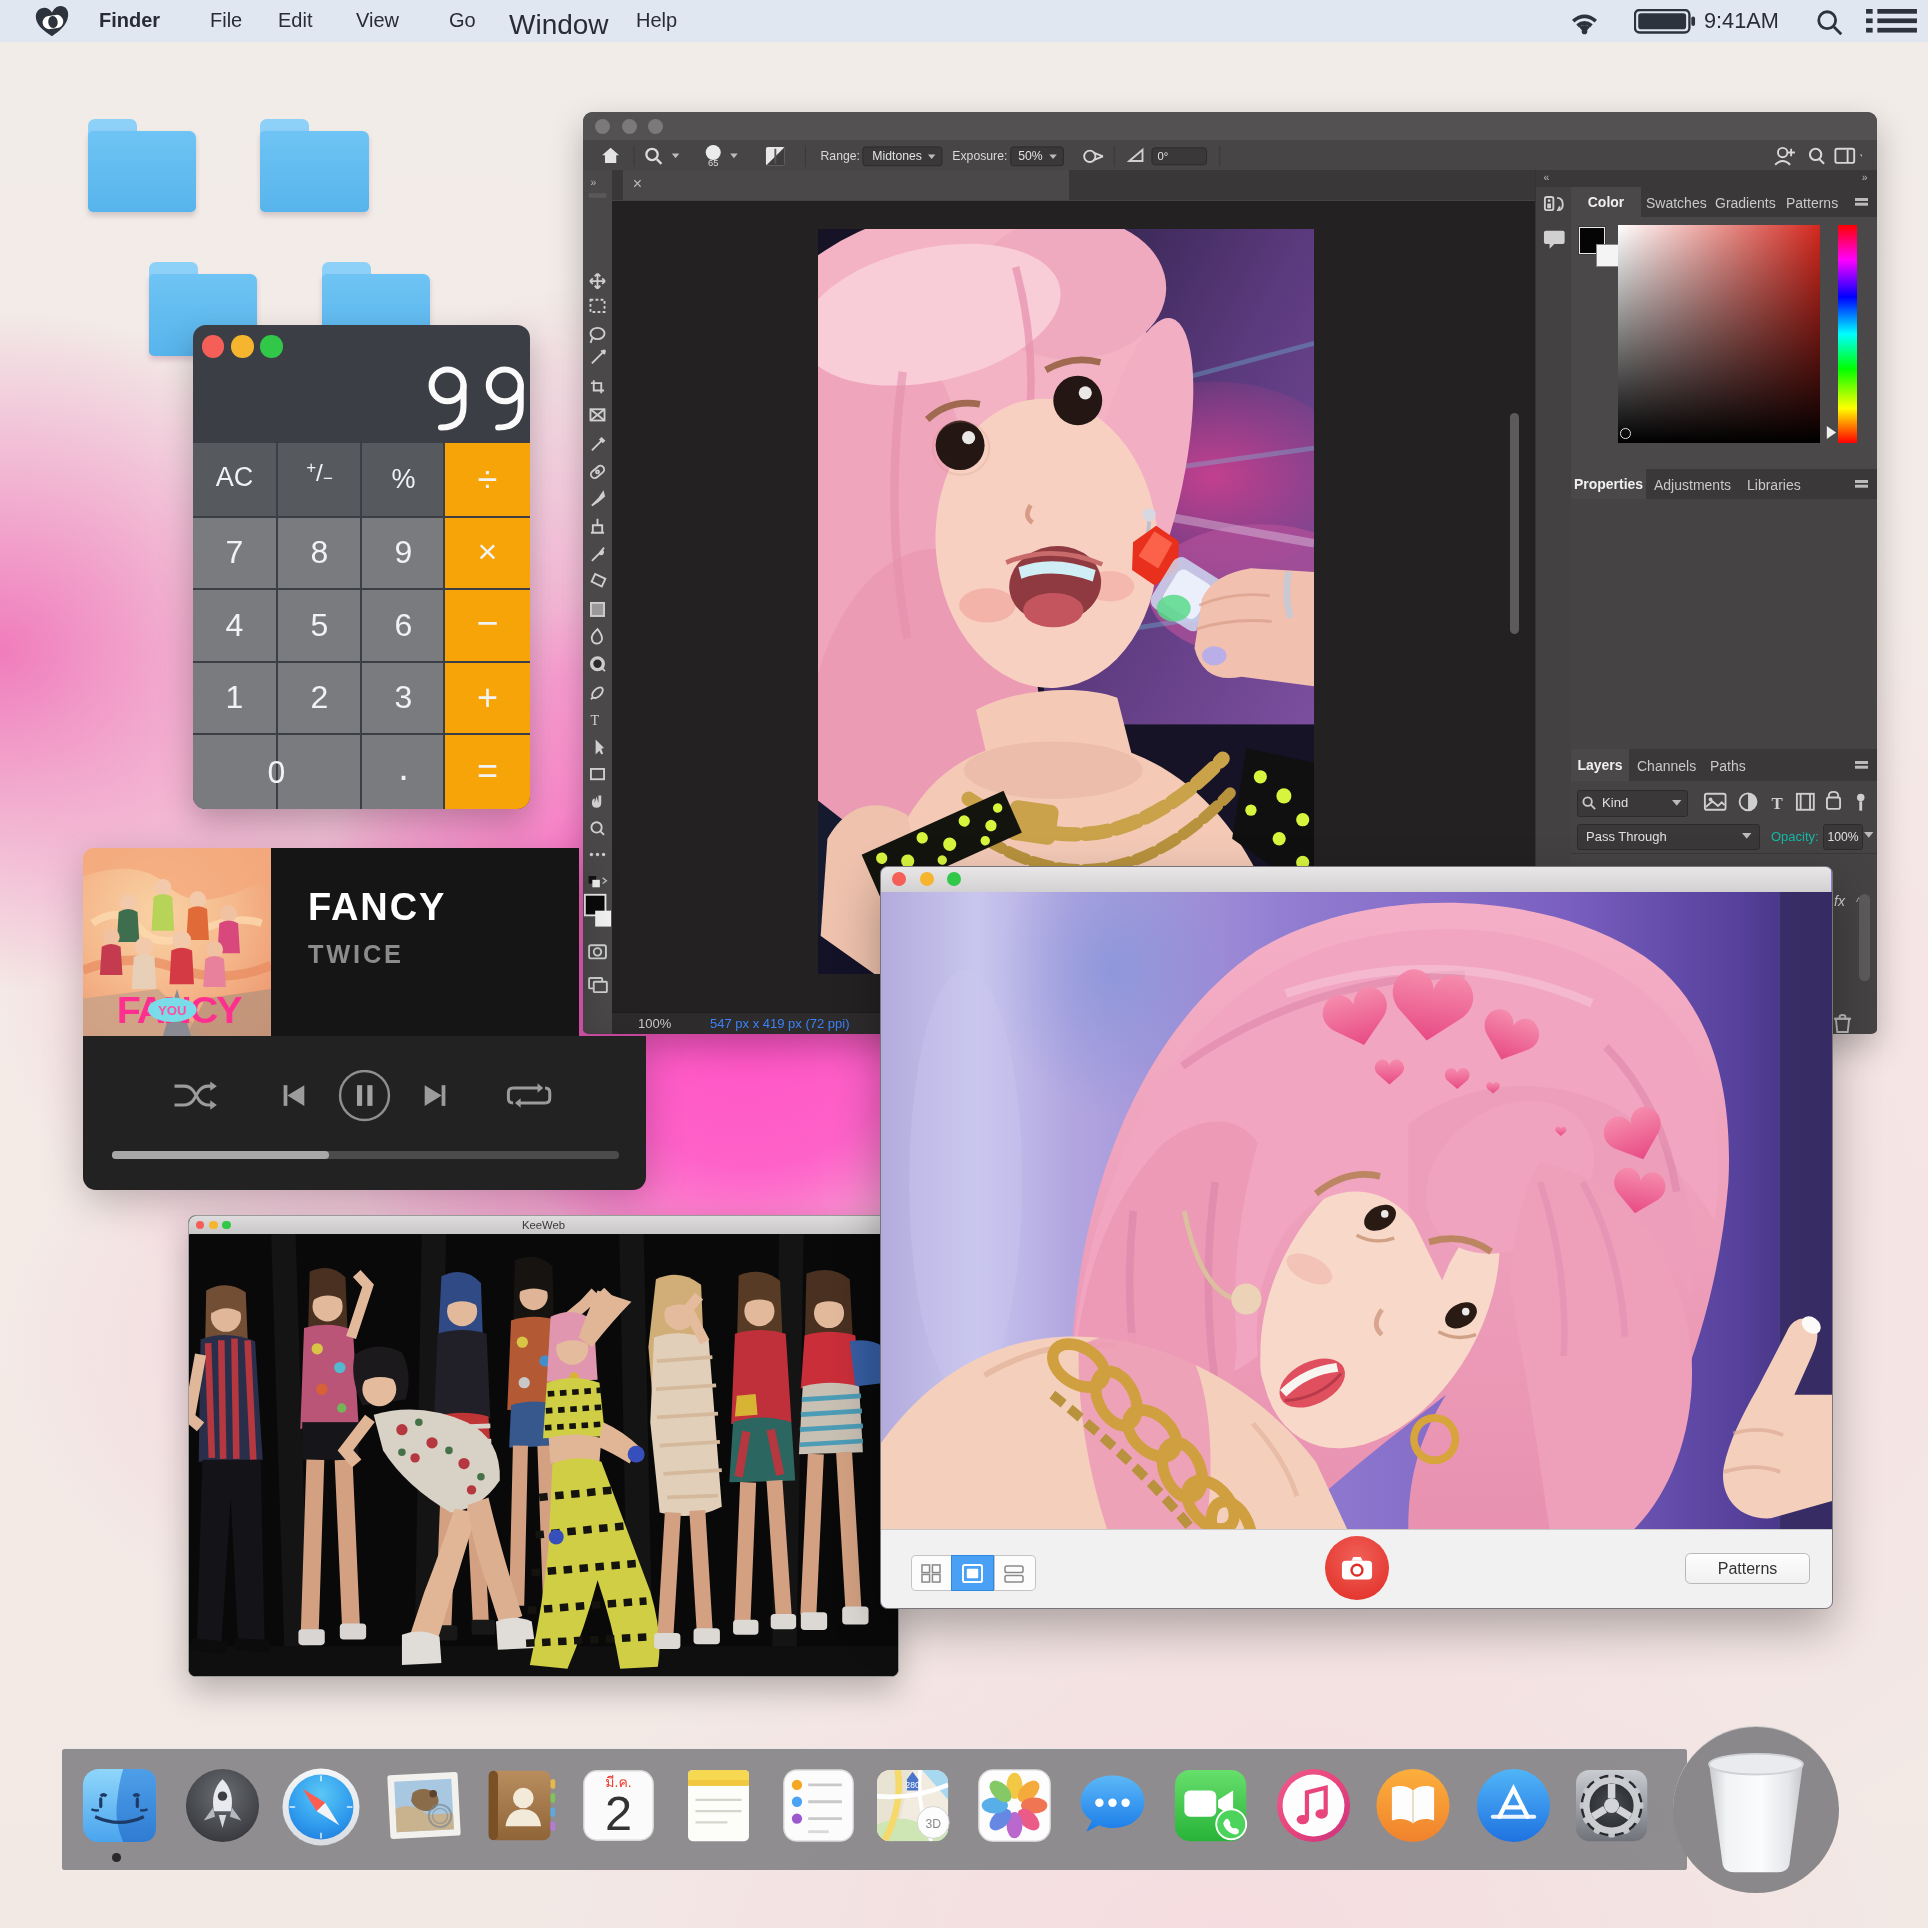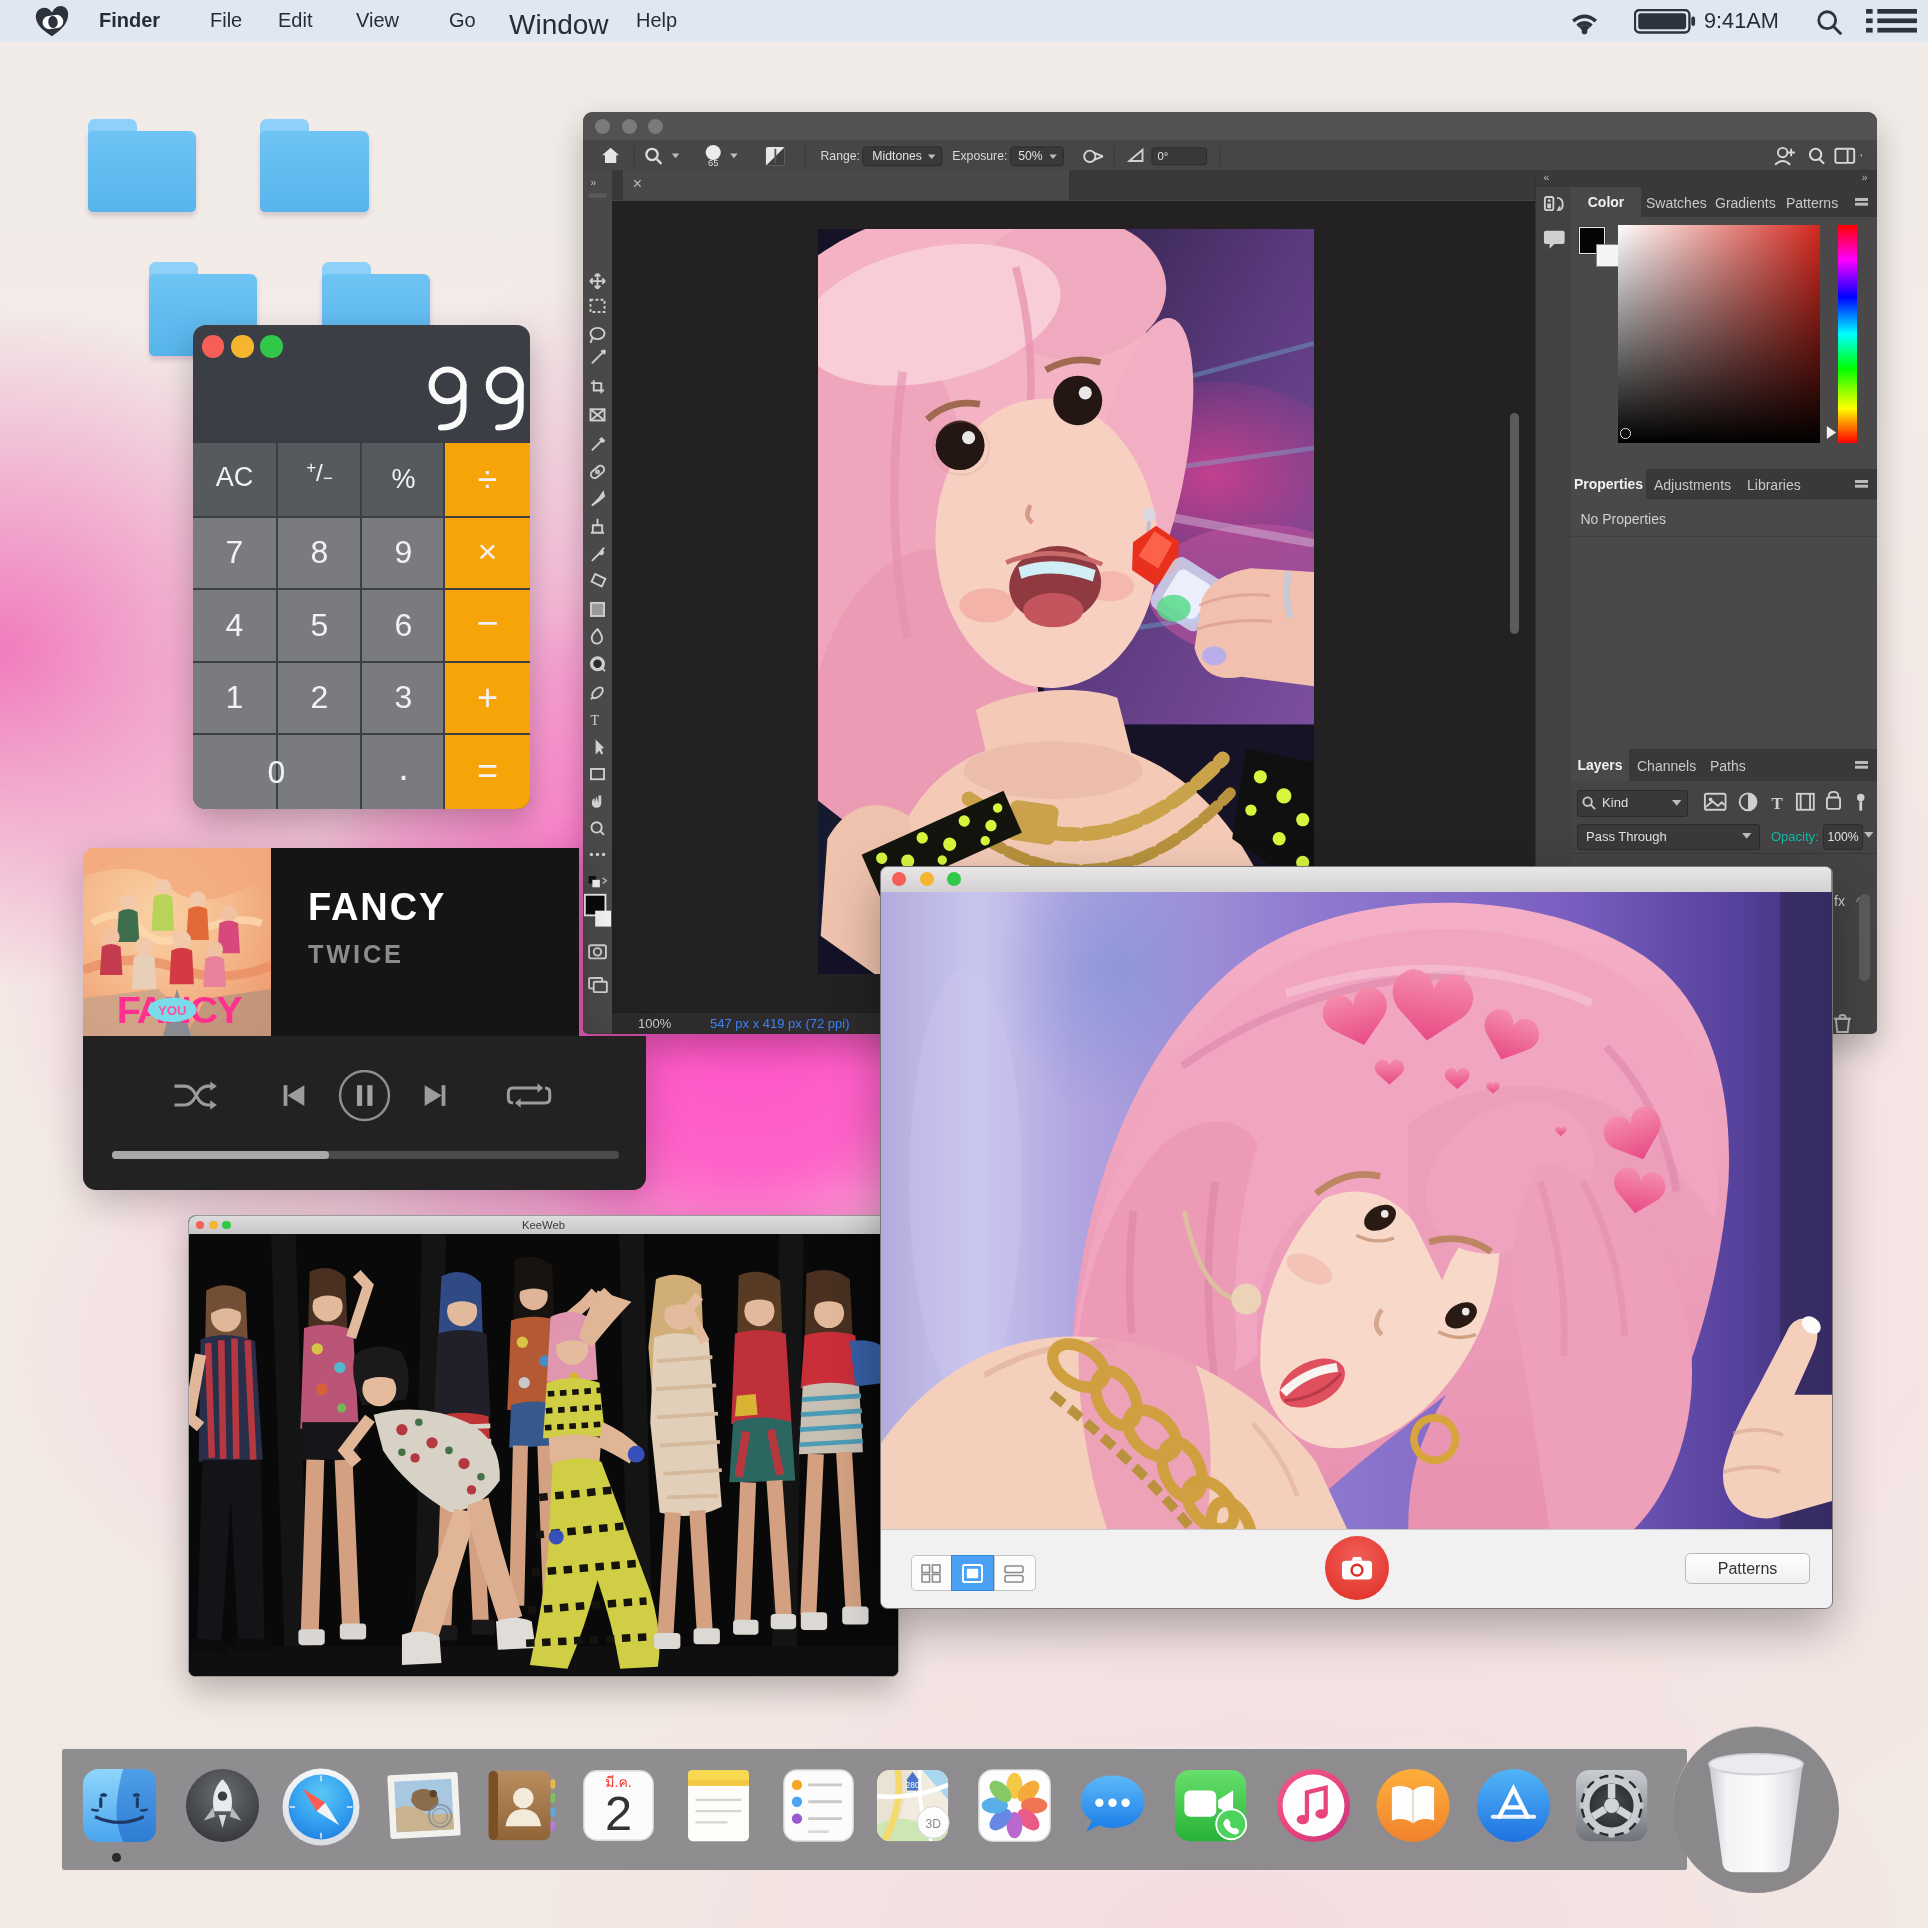--- a/index.html
+++ b/index.html
@@ -381,24 +381,20 @@
           <polygon points="3,0 13,7 3,14" fill="#f0f0f0"></polygon>
         </svg>
     </div>
 
     <div class="abs" style="left:0;top:299px;width:306px;height:30px;background:#3a3838">
       <div class="abs" style="left:0;top:0;width:75px;height:30px;background:#4a4848;color:#f0f0f0;font-size:14px;font-weight:bold;text-align:center;line-height:30px">Properties</div>
       <div class="abs" style="left:83px;top:7.5px;color:#c9c9c9;font-size:14px">Adjustments</div>
       <div class="abs" style="left:176px;top:7.5px;color:#c9c9c9;font-size:14px">Libraries</div>
       <div class="abs" style="left:284px;top:11.3px;width:13px;height:2.8px;background:#bbb;box-shadow:0 4.7px 0 #bbb"></div>
     </div>
-    <div class="abs" style="left:0;top:330px;width:306px;height:250px;background:#4a4848;border-bottom:0.9px solid #393737">
-      <div class="abs" style="left:9.4px;top:11.3px;color:#d0d0d0;font-size:14px">No Properties</div>
-      <div class="abs" style="left:0;top:36px;width:306px;height:0.9px;background:#403e3f"></div>
-    </div>
 
     <div class="abs" style="left:0;top:579px;width:306px;height:32px;background:#3a3838">
       <div class="abs" style="left:0;top:0;width:58px;height:32px;background:#4a4848;color:#f0f0f0;font-size:14px;font-weight:bold;text-align:center;line-height:32px">Layers</div>
       <div class="abs" style="left:66px;top:8.5px;color:#c9c9c9;font-size:14px">Channels</div>
       <div class="abs" style="left:139px;top:8.5px;color:#c9c9c9;font-size:14px">Paths</div>
       <div class="abs" style="left:284px;top:12.2px;width:13px;height:2.8px;background:#bbb;box-shadow:0 4.7px 0 #bbb"></div>
     </div>
 
     <div class="abs" style="left:0;top:611px;width:306px;height:40px;background:#454344">
       <div class="abs" style="left:5.6px;top:9.4px;width:109px;height:24.5px;background:#3a3839;border:0.9px solid #2d2b2c;border-radius:2.8px">
@@ -438,21 +434,21 @@
           </svg>
       </div>
       <span style="position:absolute;left:200px;top:7.5px;color:#14b8a6;font-size:13px">Opacity:</span>
       <div class="abs" style="left:252px;top:2.8px;width:38px;height:24.5px;background:#3a3839;border:0.9px solid #2d2b2c;border-radius:2.8px;color:#e0e0e0;font-size:12.2px;text-align:center;line-height:24.5px">100%</div>
       <svg class="abs" style="left:293px;top:11.3px" width="11.3" height="7.5" viewBox="0 0 12 8">
           <polygon points="0,0 10,0 5,6" fill="#bbb"></polygon>
         </svg>
     </div>
     <div class="abs" style="left:0;top:683px;width:306px;height:28px;background:#454344;border-top:0.9px solid #3a3839"></div>
 
-    <div class="abs" style="left:263px;top:723px;color:#cfcfcf;font-size:14px;">fx</div>
+    <div class="abs" style="left:263px;top:723px;color:#cfcfcf;font-size:14px;font-style:italic">fx</div>
     <div class="abs" style="left:285px;top:725px;color:#aaa;font-size:12.2px">^</div>
     <div class="abs" style="left:288px;top:724px;width:11.3px;height:87px;background:#5c5a5b;border-radius:5.6px"></div>
     <svg class="abs" style="left:262px;top:843px" width="19" height="21" viewBox="0 0 20 22">
         <path d="M3 6 L17 6 L15.5 20 L4.5 20 Z" fill="none" stroke="#b9b9b9" stroke-width="2"></path>
         <path d="M1 6 L19 6 M7 6 V4 Q7 2 10 2 Q13 2 13 4 V6" stroke="#b9b9b9" stroke-width="2" fill="none"></path>
       </svg>
   </div>
 </div>
 
 <div id="calc" class="win" style="left:193px;top:325px;width:337px;height:484px;background:#3b3e44;border-radius:13px;overflow:hidden">

